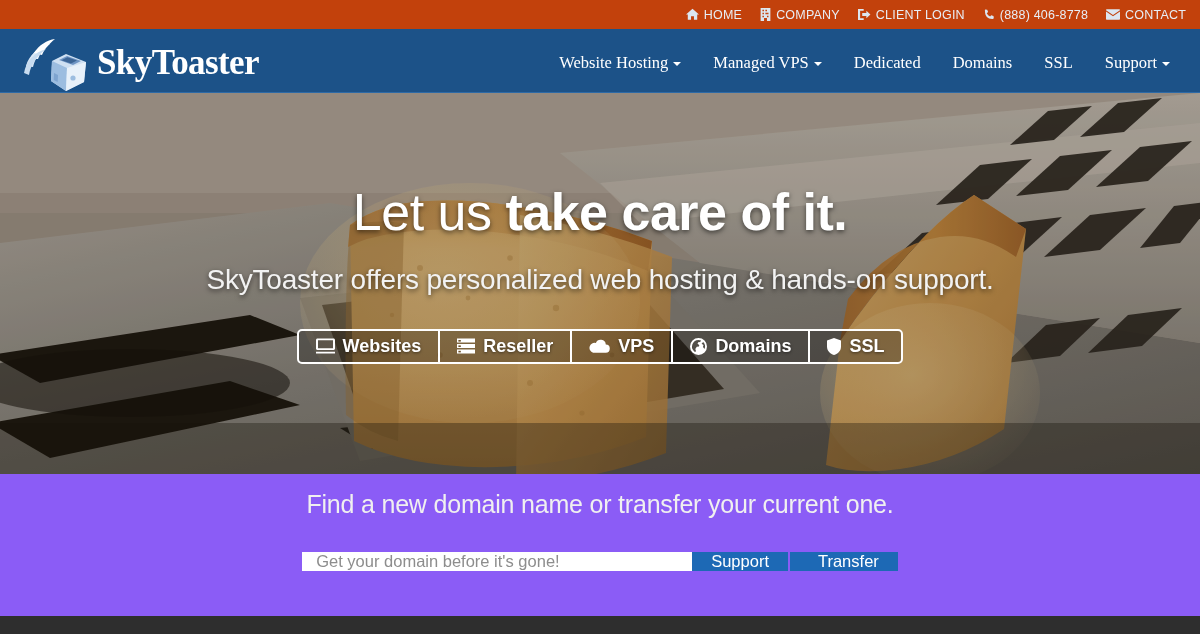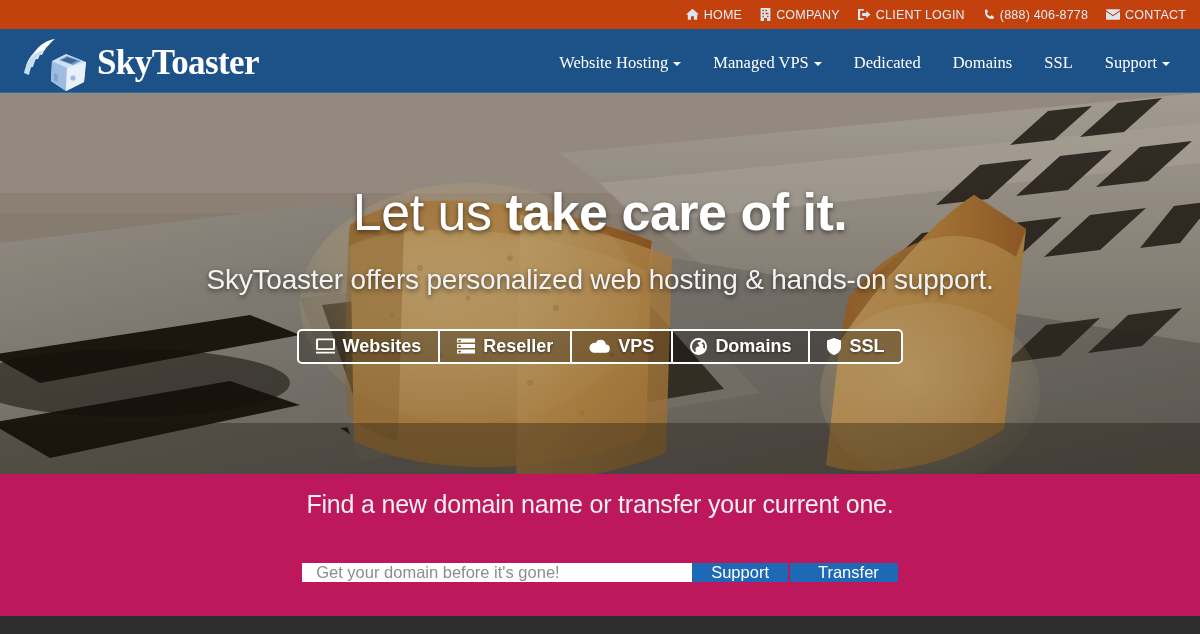--- a/index.html
+++ b/index.html
@@ -159,38 +159,38 @@
     border-right: 2px solid #ffffff;
     cursor: pointer;
     white-space: nowrap;
     text-shadow: 0 1px 3px rgba(0,0,0,.5);
   }
   .hero-btn:last-child { border-right: none; }
   .hero-btn svg { display: block; fill: #ffffff; flex: 0 0 auto; }
 
   
   .search-band {
-    background: #be185d;
+    background: #8b5cf6;
     height: 142px;
     display: flex;
     flex-direction: column;
     align-items: center;
     padding-top: 16px;
   }
   .search-head {
     color: #f0f0f0;
     font-size: 25px;
     font-weight: 300;
     letter-spacing: -0.2px;
     white-space: nowrap;
   }
   .search-row {
     margin-top: 21px;
     display: flex;
-    align-items: flex-end;
+    align-items: center;
     height: 42px;
   }
   .search-input {
     width: 390px;
     border: none;
     outline: none;
     background: #ffffff;
     font-family: "Liberation Sans", sans-serif;
     font-size: 16.5px;
     color: #333;

